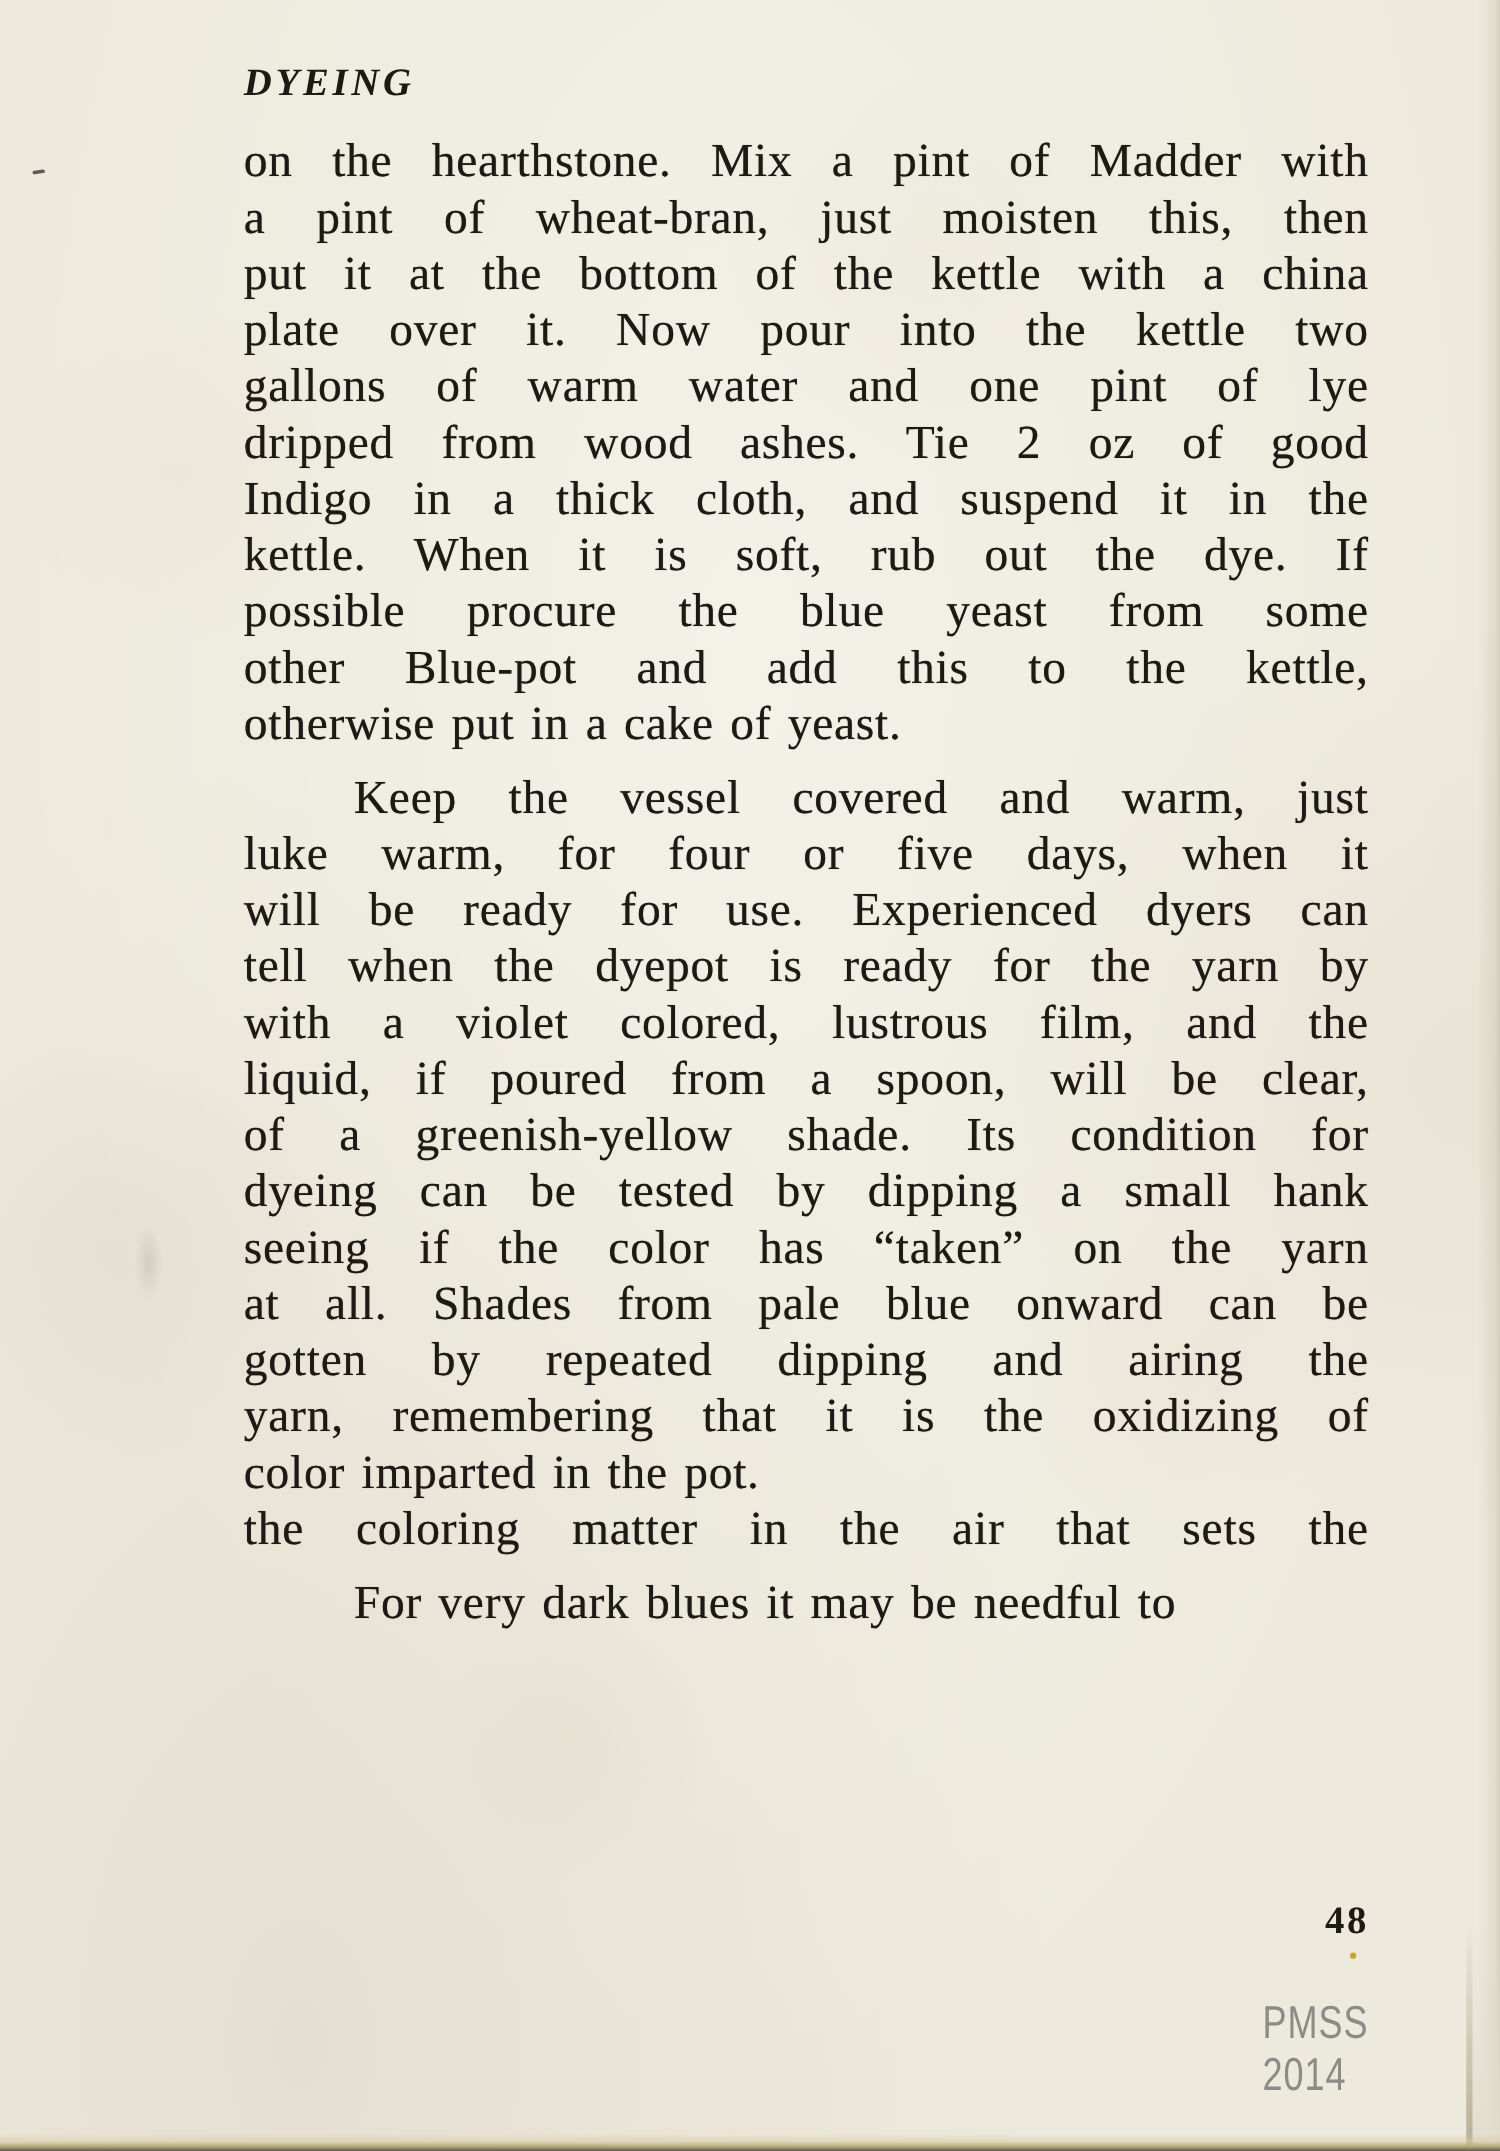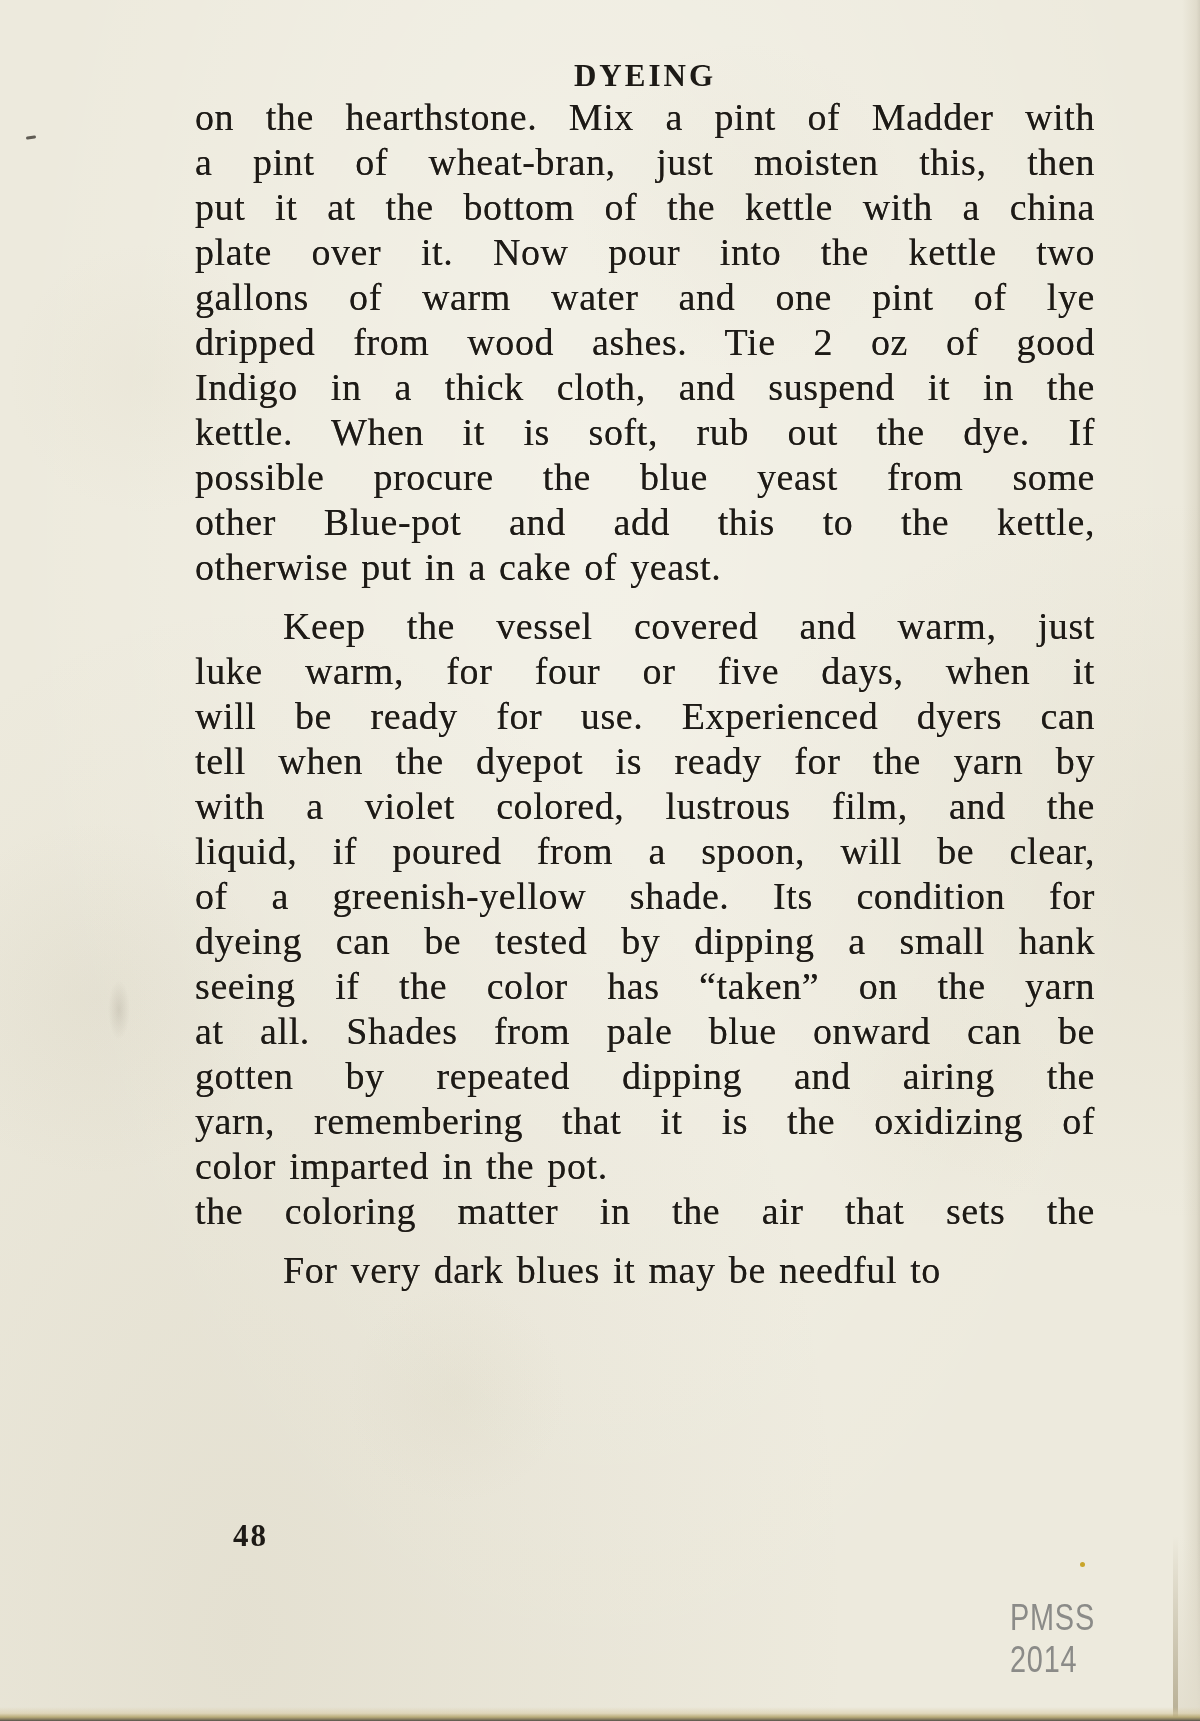--- a/index.html
+++ b/index.html
@@ -28,64 +28,64 @@
       radial-gradient(circle at 12% 22%, rgba(190,178,140,0.07), transparent 8%),
       radial-gradient(circle at 78% 64%, rgba(190,178,140,0.06), transparent 9%),
       radial-gradient(circle at 38% 81%, rgba(180,168,130,0.07), transparent 7%),
       radial-gradient(circle at 62% 12%, rgba(180,168,130,0.05), transparent 10%),
       radial-gradient(circle at 8% 58%, rgba(160,150,120,0.08), transparent 12%);
     pointer-events: none;
   }
 
   .page-title {
     position: absolute;
-    top: 58px;
+    top: 48px;
     left: 195px;
     width: 900px;
-    text-align: center;
     font-size: 31px;
     font-weight: bold;
+    font-style: italic;
     letter-spacing: 3px;
     color: var(--ink, #1d1a16);
   }
 
   .text-block {
     position: absolute;
     top: 95px;
     left: 195px;
     width: 900px;
     color: var(--ink, #1d1a16);
     font-size: 38px;
     line-height: 45px;
     word-spacing: 3px;
     letter-spacing: 0.6px;
     text-shadow: 0 0 0.6px rgba(30,26,20,0.75);
   }
-  .paragraph { margin: 0 0 14px 0; }
+  .paragraph { margin: 12px 0 14px 0; }
   .line {
     text-align: justify;
     text-align-last: justify;
     height: 45px;
     overflow: visible;
     white-space: normal;
   }
   .line.last {
     text-align: center;
     text-align-last: left;
   }
   .line.indent { text-indent: 88px; }
 
   .page-number {
     position: absolute;
     top: 1518px;
     left: 195px;
     width: 900px;
     padding-left: 38px;
     box-sizing: border-box;
-    text-align: left;
+    text-align: right;
     font-size: 31px;
     font-weight: bold;
     letter-spacing: 2px;
     color: var(--ink, #1d1a16);
   }
 
   .watermark {
     position: absolute;
     top: 1597px;
     left: 1010px;

